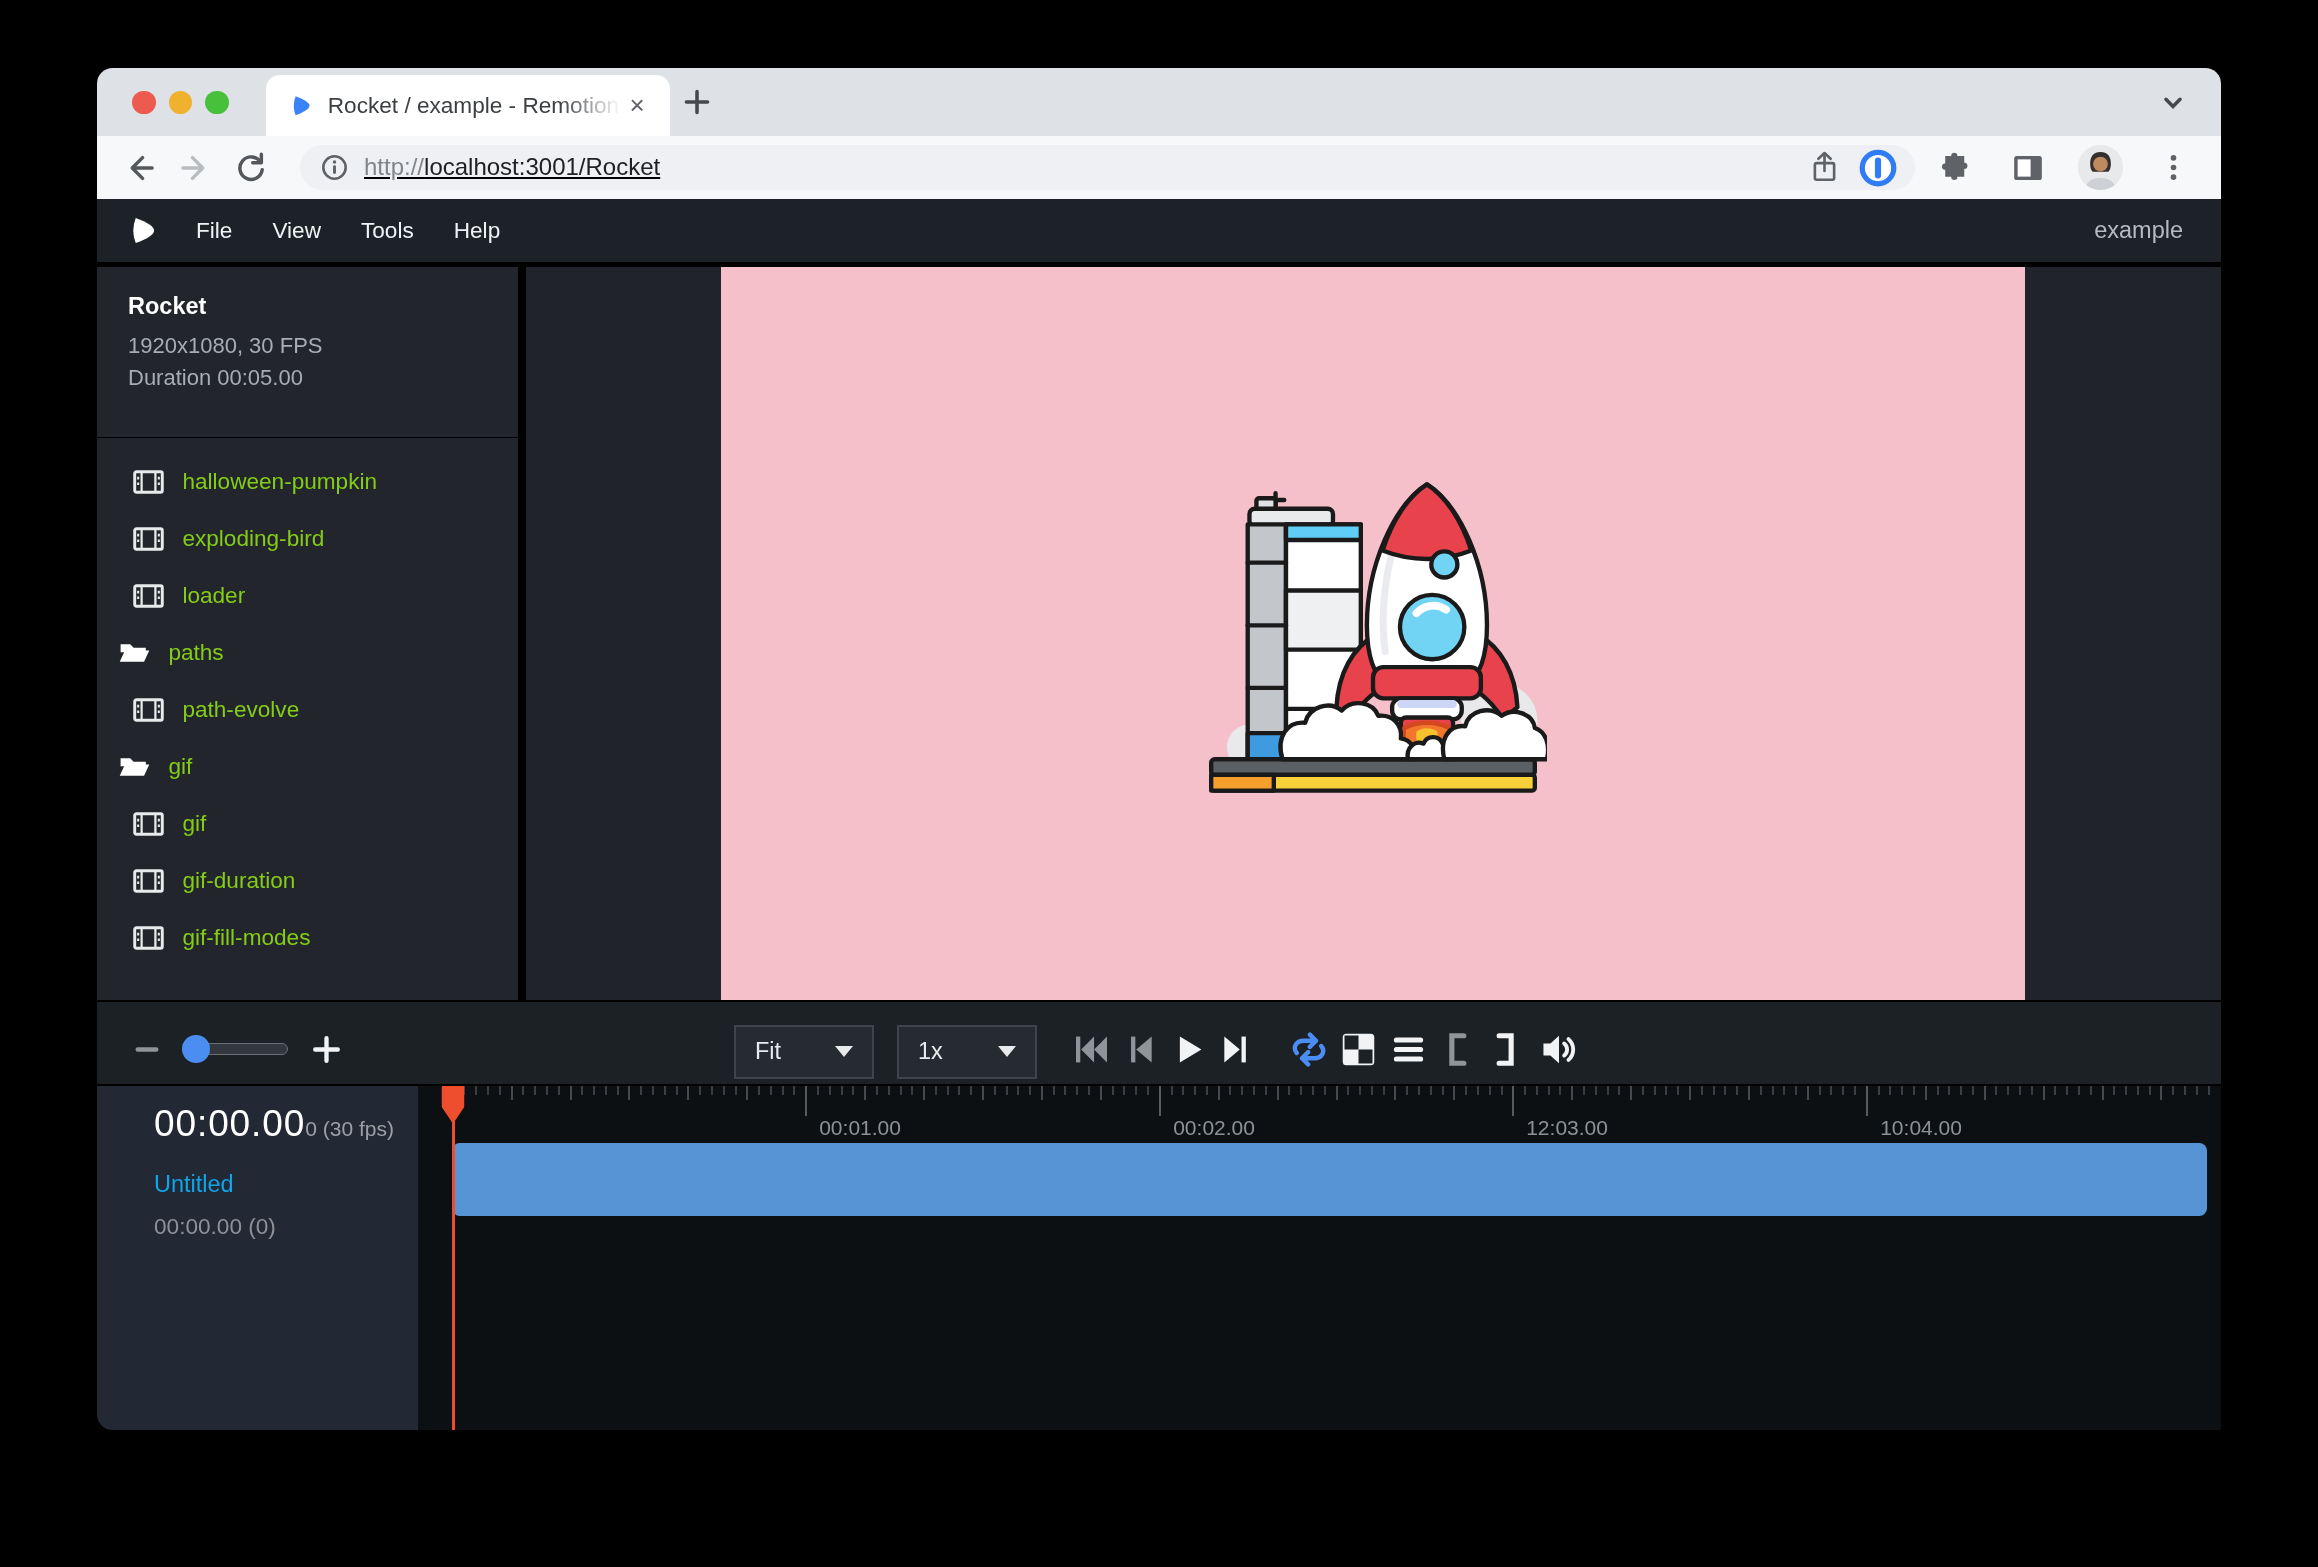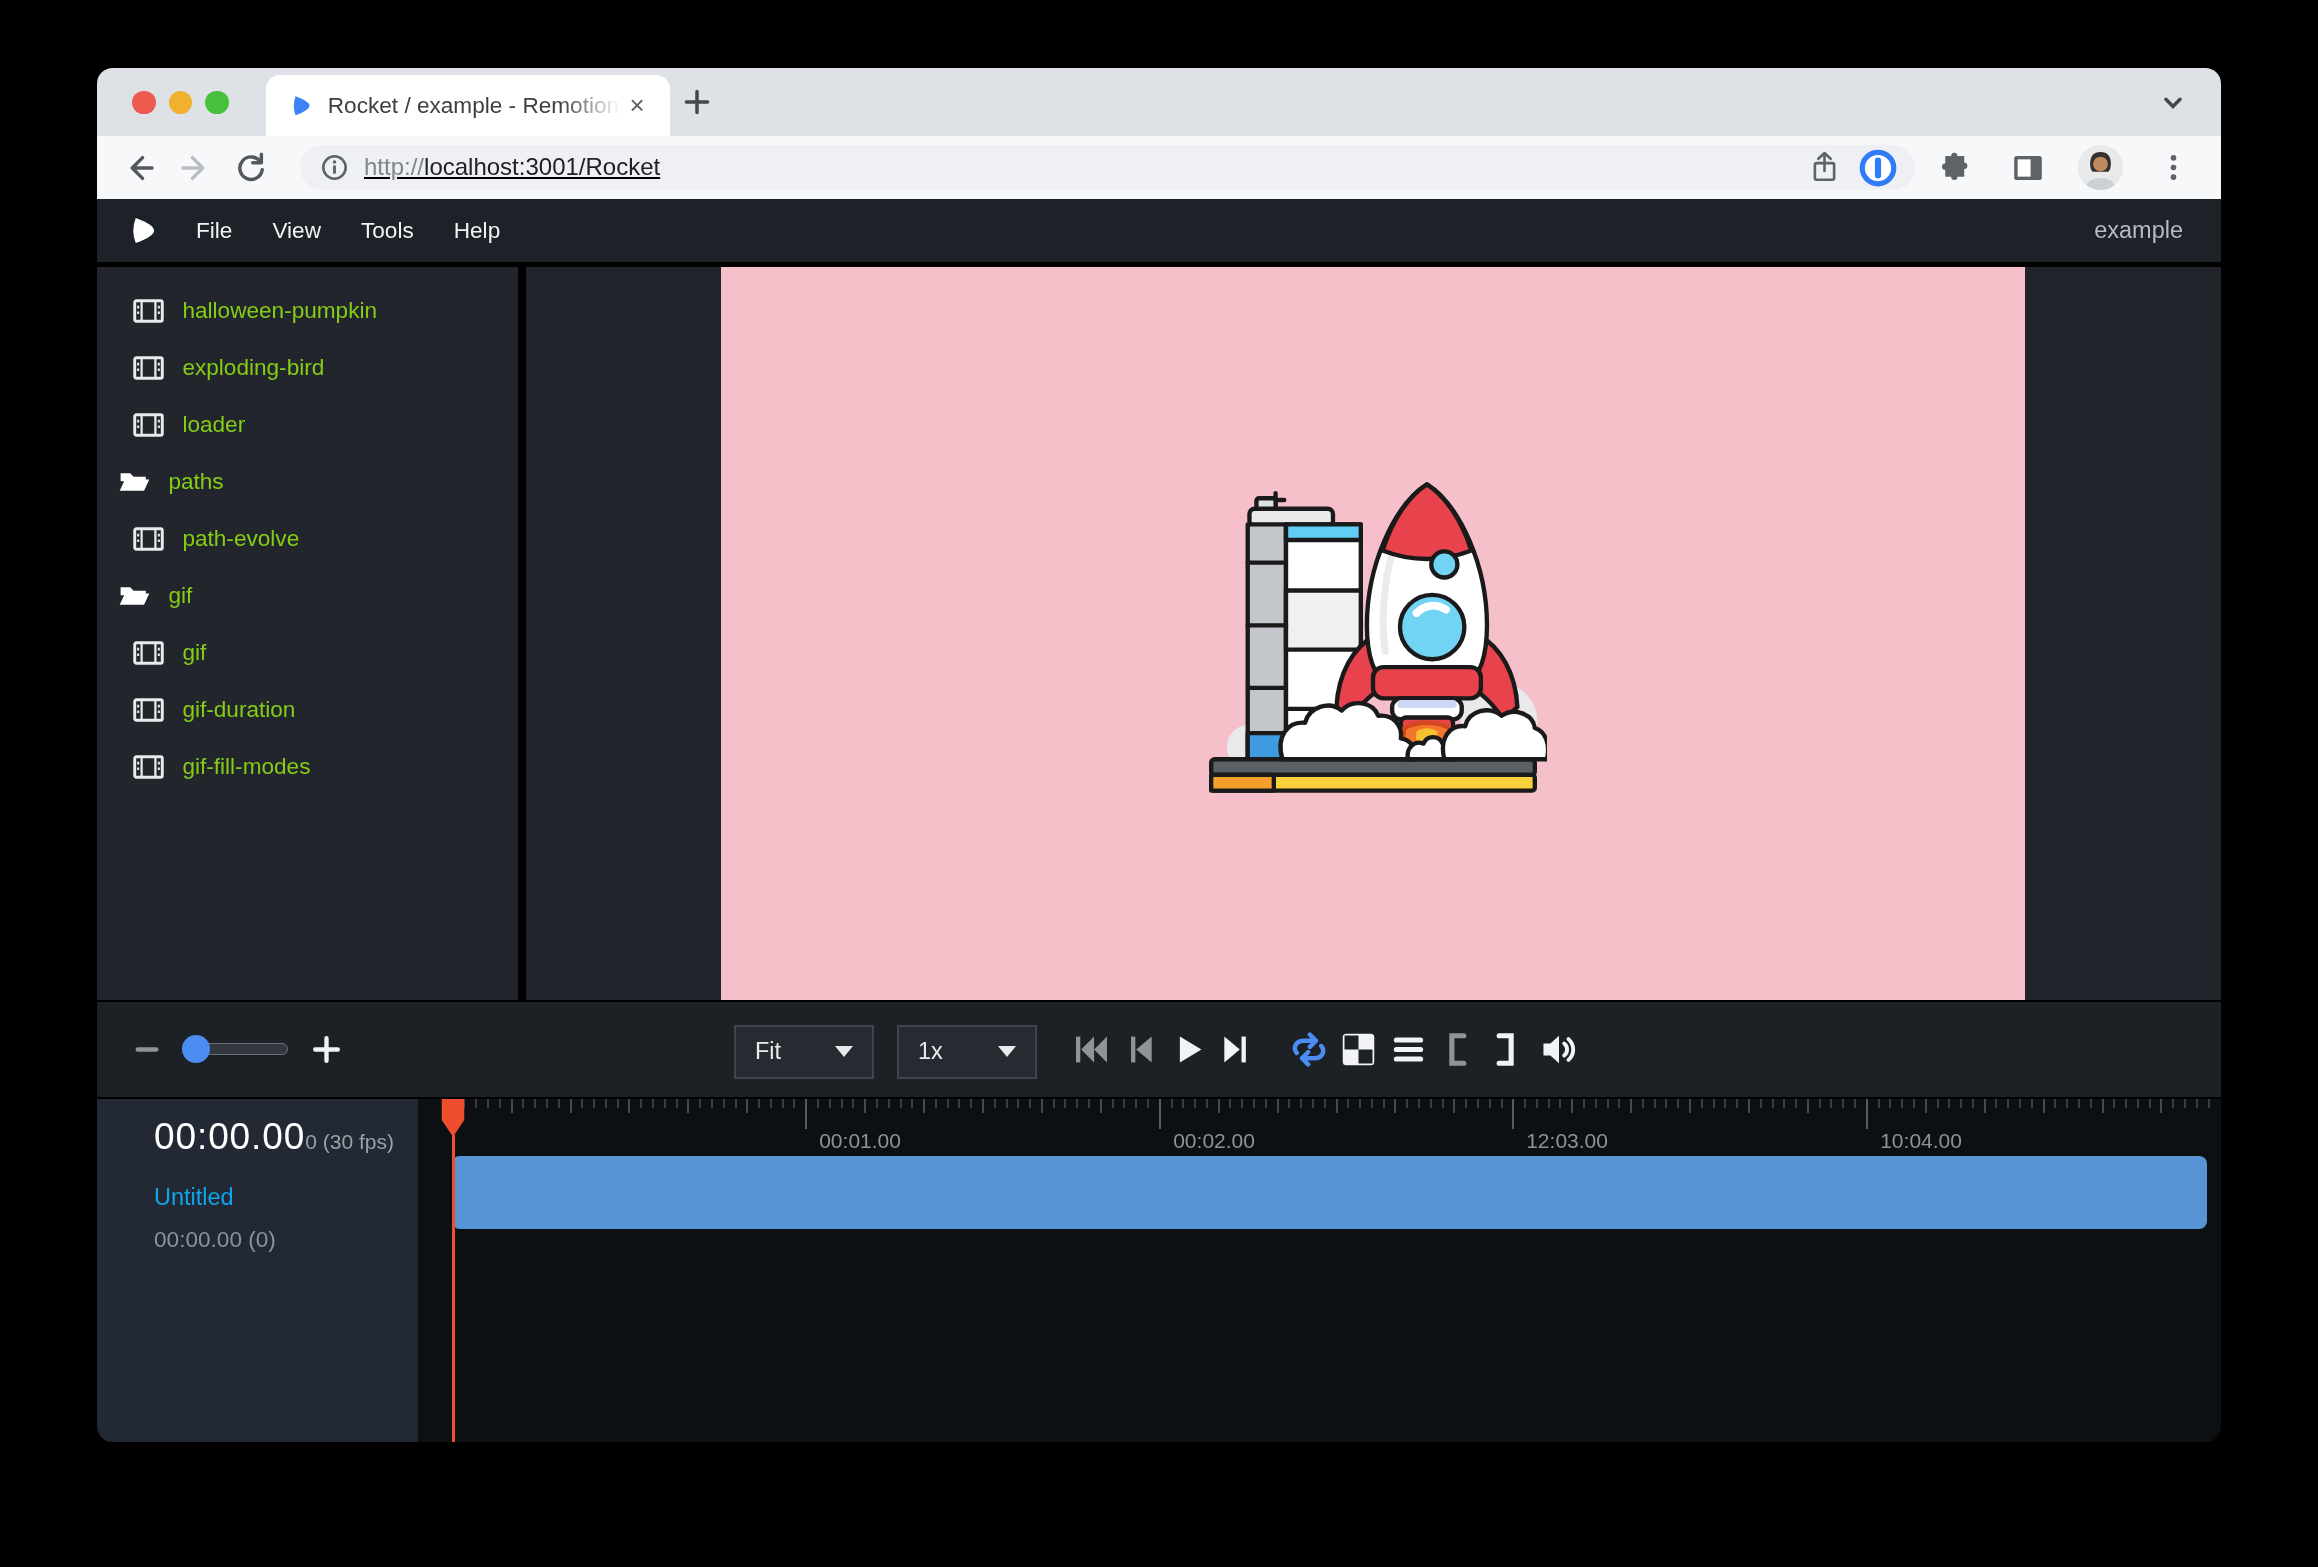--- a/index.html
+++ b/index.html
@@ -56,21 +56,21 @@
   .comp-info { padding:26px 0 0 31px; height:171px; border-bottom:1.7px solid #000; }
   .comp-name { color:#fff; font-size:23.5px; font-weight:bold; margin-bottom:10.4px; }
   .comp-sub { color:#a8adb2; font-size:22px; line-height:32px; }
   .comp-list { padding-top:15.7px; }
   .comp-row { height:57px; display:flex; align-items:center; padding-left:35px; }
   .comp-row.folder { padding-left:21px; }
   .comp-row .icon { width:33px; display:flex; justify-content:center; flex:0 0 auto; }
   .comp-row .label { margin-left:17.4px; color:#84cc16; font-size:22.6px; }
 
   
-  .ptoolbar { position:relative; height:99px; background:#1c2126; border-top:2.6px solid #000; border-bottom:2.6px solid #000; }
+  .ptoolbar { position:relative; height:86px; background:#1c2126; border-top:2.6px solid #000; border-bottom:2.6px solid #000; }
   .ptool { position:absolute; top:0; height:94px; display:flex; align-items:center; }
   .zoomctl { left:35px; gap:22.6px; }
   .slider-track { position:relative; width:103px; height:11.3px; background:#33383e; border:1.7px solid #6b7076; border-radius:7px; }
   .slider-thumb { position:absolute; left:-3.5px; top:50%; transform:translateY(-50%); width:28px; height:28px; border-radius:50%; }
   .selectbox { position:absolute; top:22.6px; width:140px; height:54px; background:#262b31; border:2.6px solid #3e444c;
                display:flex; align-items:center; justify-content:space-between; padding:0 19px; }
   .selectbox .sel-label { color:#e8eaec; font-size:23.5px; }
   .caret { width:0; height:0; border-left:9.6px solid transparent; border-right:9.6px solid transparent; border-top:11.3px solid #e8eaec; }
   .ibtn { position:absolute; top:0; height:94px; width:47px; display:flex; align-items:center; justify-content:center; }
 
@@ -205,20 +205,25 @@
       <div class="menu-item">File</div>
       <div class="menu-item">View</div>
       <div class="menu-item">Tools</div>
       <div class="menu-item">Help</div>
     </div>
     <div class="project-label">example</div>
   </div>
 
   <div class="content">
     <div class="sidebar">
+      <div class="comp-info">
+        <div class="comp-name">Rocket</div>
+        <div class="comp-sub">1920x1080, 30 FPS</div>
+        <div class="comp-sub">Duration 00:05.00</div>
+      </div>
       <div class="comp-list">
 
         <div class="comp-row">
           <span class="icon">
               <svg width="31" height="26" viewBox="0 0 36 30">
                 <rect x="2" y="3" width="32" height="24" rx="2" fill="none" stroke="#e9eaec" stroke-width="3.4"></rect>
                 <line x1="10" y1="3" x2="10" y2="27" stroke="#e9eaec" stroke-width="2.6"></line>
                 <line x1="26" y1="3" x2="26" y2="27" stroke="#e9eaec" stroke-width="2.6"></line>
                 <line x1="6" y1="9" x2="6" y2="21" stroke="#e9eaec" stroke-width="2.4" stroke-dasharray="3 3.5"></line>
                 <line x1="30" y1="9" x2="30" y2="21" stroke="#e9eaec" stroke-width="2.4" stroke-dasharray="3 3.5"></line>

